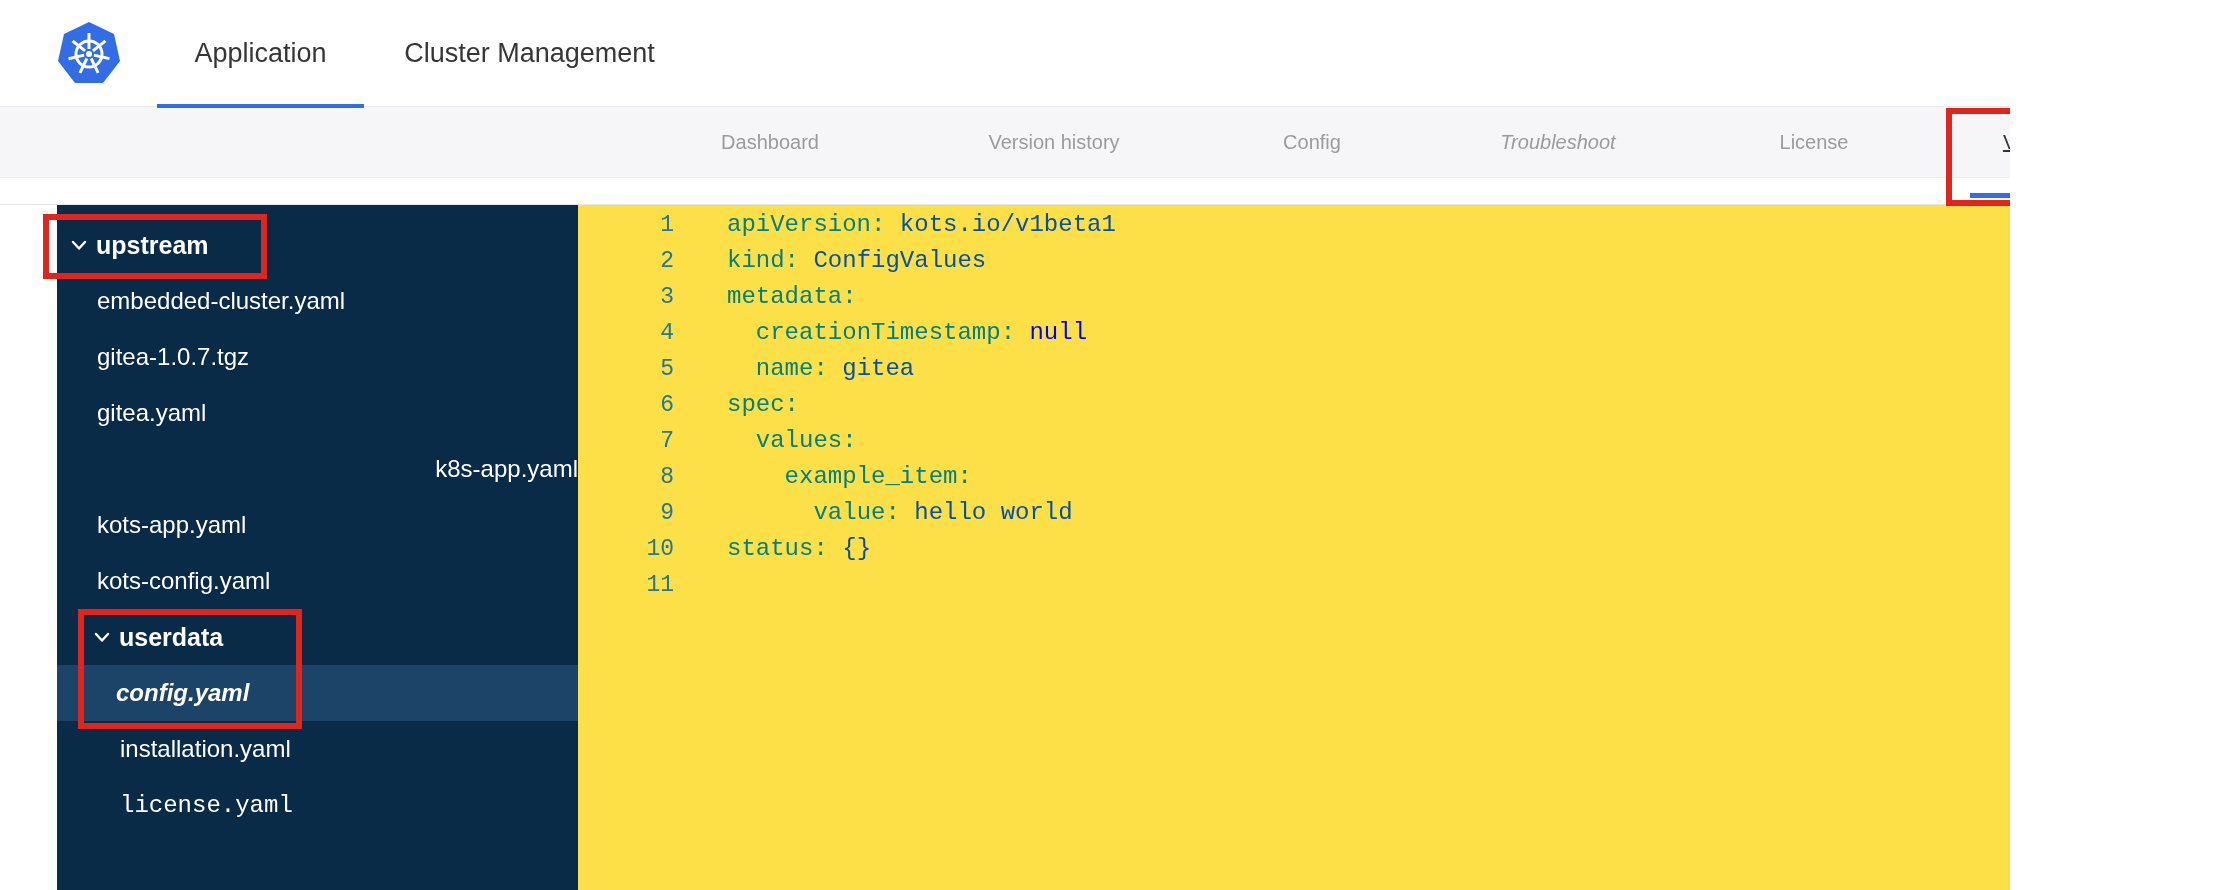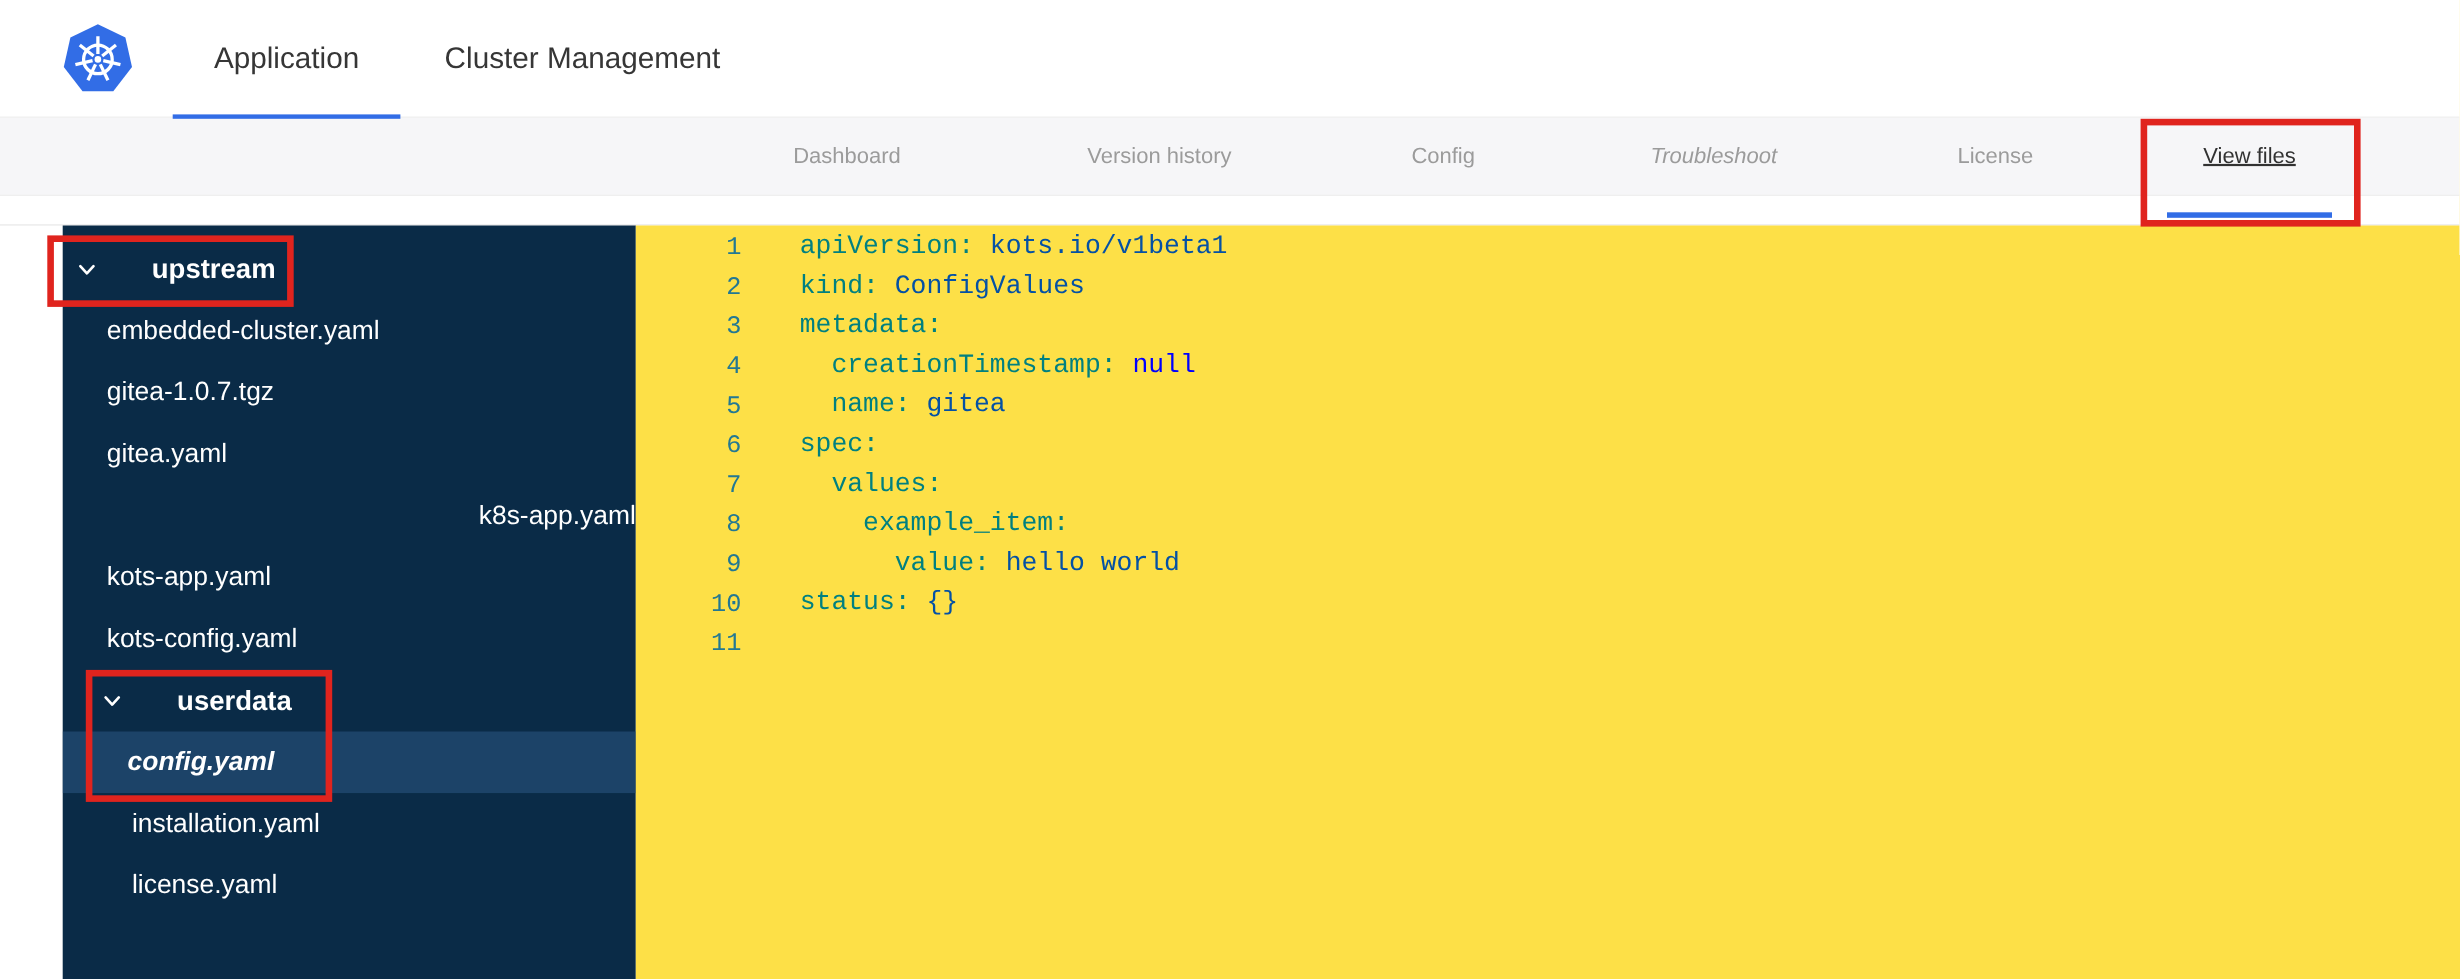--- a/index.html
+++ b/index.html
@@ -1,17 +1,17 @@
 <!DOCTYPE html>
 <html><head>
 <meta charset="utf-8">
 <style>
   * { margin:0; padding:0; box-sizing:border-box; }
   body { font-family:"Liberation Sans", sans-serif; background:#fff; }
-  #app { position:relative; width:2236px; height:890px; overflow:hidden; background:#fff; }
+  #app { position:relative; width:2010px; height:890px; overflow:hidden; background:#fff; }
 
   
   .header { position:absolute; left:0; top:0; width:2236px; height:107px; background:#fff; border-bottom:1px solid #ececec; z-index:2; }
   .logo-wrap { position:absolute; left:57px; top:21px; width:64px; height:64px; }
   .hdr-tab { position:absolute; top:0; height:107px; display:flex; align-items:center; justify-content:center; font-size:27px; color:#363636; cursor:pointer; }
   .hdr-tab.t0 { left:157px; width:207px; }
   .hdr-tab.t1 { left:394px; width:271px; }
   .hdr-tab.active::after { content:""; position:absolute; left:0; right:0; bottom:-1px; height:4px; background:#326de6; }
 
   
@@ -23,21 +23,21 @@
   .sub-tab.s2 { left:1312px; }
   .sub-tab.s3 { left:1558px;font-style:italic; }
   .sub-tab.s4 { left:1814px; }
   .sub-tab.s5 { left:2045px;text-decoration:underline; }
   .active-underline { position:absolute; left:1970px; top:193px; width:150px; height:5px; background:#326de6; z-index:3; }
   .content-divider { position:absolute; left:0; top:204px; width:2236px; height:1px; background:#e5e5e5; }
 
   
   .sidebar { position:absolute; left:57px; top:205px; width:521px; height:685px; background:#0a2b47; overflow:hidden; z-index:2; }
   .tree { padding-top:12px; }
-  .row { height:56px; display:flex; align-items:center; color:#ffffff; font-size:24px; cursor:pointer; white-space:nowrap;gap:42px; }
+  .row { height:56px; display:flex; align-items:center; color:#ffffff; font-size:24px; cursor:pointer; white-space:nowrap; }
   .row.folder { font-weight:bold; font-size:25px; }
   .row.selected { background:#1c4368; font-weight:bold; }
   .chev { margin-right:9px; flex:0 0 auto; color:#ffffff; }
 
   
   .editor { position:absolute; left:578px; top:205px; width:1658px; height:685px; background:#fde047; font-family:Liberation Mono, monospace; padding-top:2px; overflow:hidden; z-index:2; }
   .line { height:36px; line-height:36px; white-space:pre; }
   .lnum { display:inline-block; width:96px; text-align:right; color:#237893; font-size:23px; vertical-align:top; }
   .lcode { display:inline-block; margin-left:53px; font-size:24px; vertical-align:top; }
   .tok-key { color:#008080; }
@@ -121,21 +121,21 @@
             <polyline points="2,2 8,8.5 14,2" fill="none" stroke="currentColor" stroke-width="2.4" stroke-linecap="round" stroke-linejoin="round"></polyline>
           </svg>
           <span>userdata</span>
         </div>
         <div class="row file selected" style="padding-left: 59px; font-style: italic;">
           <span>config.yaml</span>
         </div>
         <div class="row file" style="padding-left: 63px;">
           <span>installation.yaml</span>
         </div>
-        <div class="row file" style="padding-left: 63px;">
+        <div class="row file" style="padding-left: 63px; font-family: Liberation Mono, monospace;">
           <span>license.yaml</span>
         </div>
       </div>
   </div>
 
   <div class="editor">
       <div class="line"><span class="lnum">1</span><span class="lcode"><span class="tok-key">apiVersion:</span><span class="tok-str"> kots.io/v1beta1</span></span></div>
       <div class="line"><span class="lnum">2</span><span class="lcode"><span class="tok-key">kind:</span><span class="tok-str"> ConfigValues</span></span></div>
       <div class="line"><span class="lnum">3</span><span class="lcode"><span class="tok-key">metadata:</span></span></div>
       <div class="line"><span class="lnum">4</span><span class="lcode"><span class="tok-plain">  </span><span class="tok-key">creationTimestamp:</span><span class="tok-null"> null</span></span></div>

